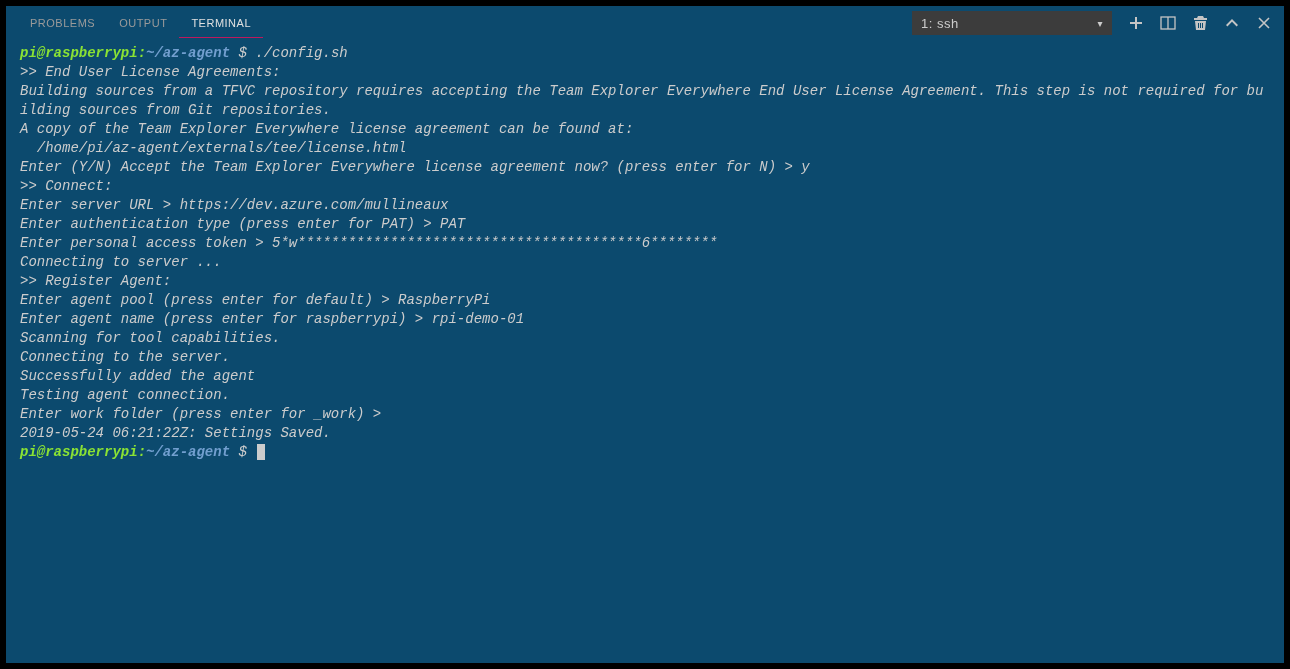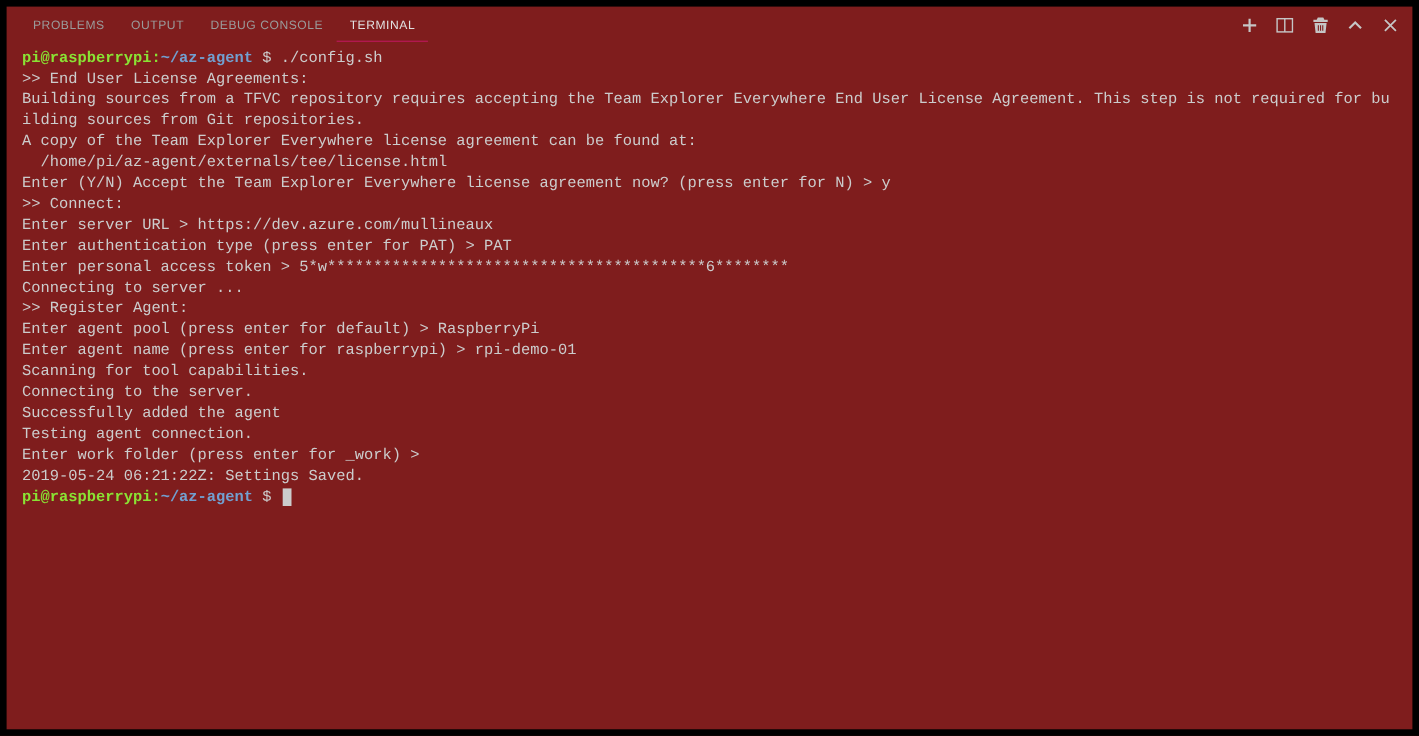--- a/index.html
+++ b/index.html
@@ -10,21 +10,21 @@
     body {
       background: #000;
       padding: 6px;
       font-family: "Consolas", "Courier New", monospace;
       font-size: 14px;
       width: 1290px;
       height: 669px;
       overflow: hidden;
     }
     .panel {
-      background: #7f1d1d;
+      background: #0c4a6e;
       width: 100%;
       height: 100%;
       display: flex;
       flex-direction: column;
     }
     .tab-bar {
       display: flex;
       align-items: center;
       padding: 0 12px;
       height: 34px;
@@ -86,41 +86,44 @@
       color: #cccccc;
       white-space: pre-wrap;
       word-break: break-all;
       line-height: 19px;
       font-size: 14px;
       overflow: hidden;
     }
     .prompt-user { color: #8ae234; font-weight: bold; }
     .prompt-path { color: #729fcf; font-weight: bold; }
     .prompt-dollar { color: #cccccc; }
-    .term-line { display: block; }
+    .term-line { display: block; font-style: italic; }
     .cursor {
       display: inline-block;
       width: 8px;
       height: 16px;
       background: #cccccc;
       vertical-align: text-bottom;
       margin-left: 2px;
     }
     svg { display: block; }
   </style>
 </head>
 <body>
 
 <div class="panel">
   <div class="tab-bar">
     <div class="tab">PROBLEMS</div>
     <div class="tab">OUTPUT</div>
-    <div class="tab">DEBUG CONSOLE</div>
     <div class="tab active">TERMINAL</div>
     <div class="spacer"></div>
+    <div class="terminal-select">
+      <span>1: ssh</span>
+      <span class="dropdown-arrow">▾</span>
+    </div>
     <div class="toolbar-icons">
       <span class="icon">
         <svg width="16" height="16" viewBox="0 0 16 16">
             <path fill="#c5c5c5" d="M7 2h2v5h5v2H9v5H7V9H2V7h5z"></path>
           </svg>
       </span>
       <span class="icon">
         <svg width="16" height="16" viewBox="0 0 16 16">
             <rect x="1" y="2" width="14" height="12" fill="none" stroke="#c5c5c5" stroke-width="1.3"></rect>
             <line x1="8" y1="2" x2="8" y2="14" stroke="#c5c5c5" stroke-width="1.3"></line>

